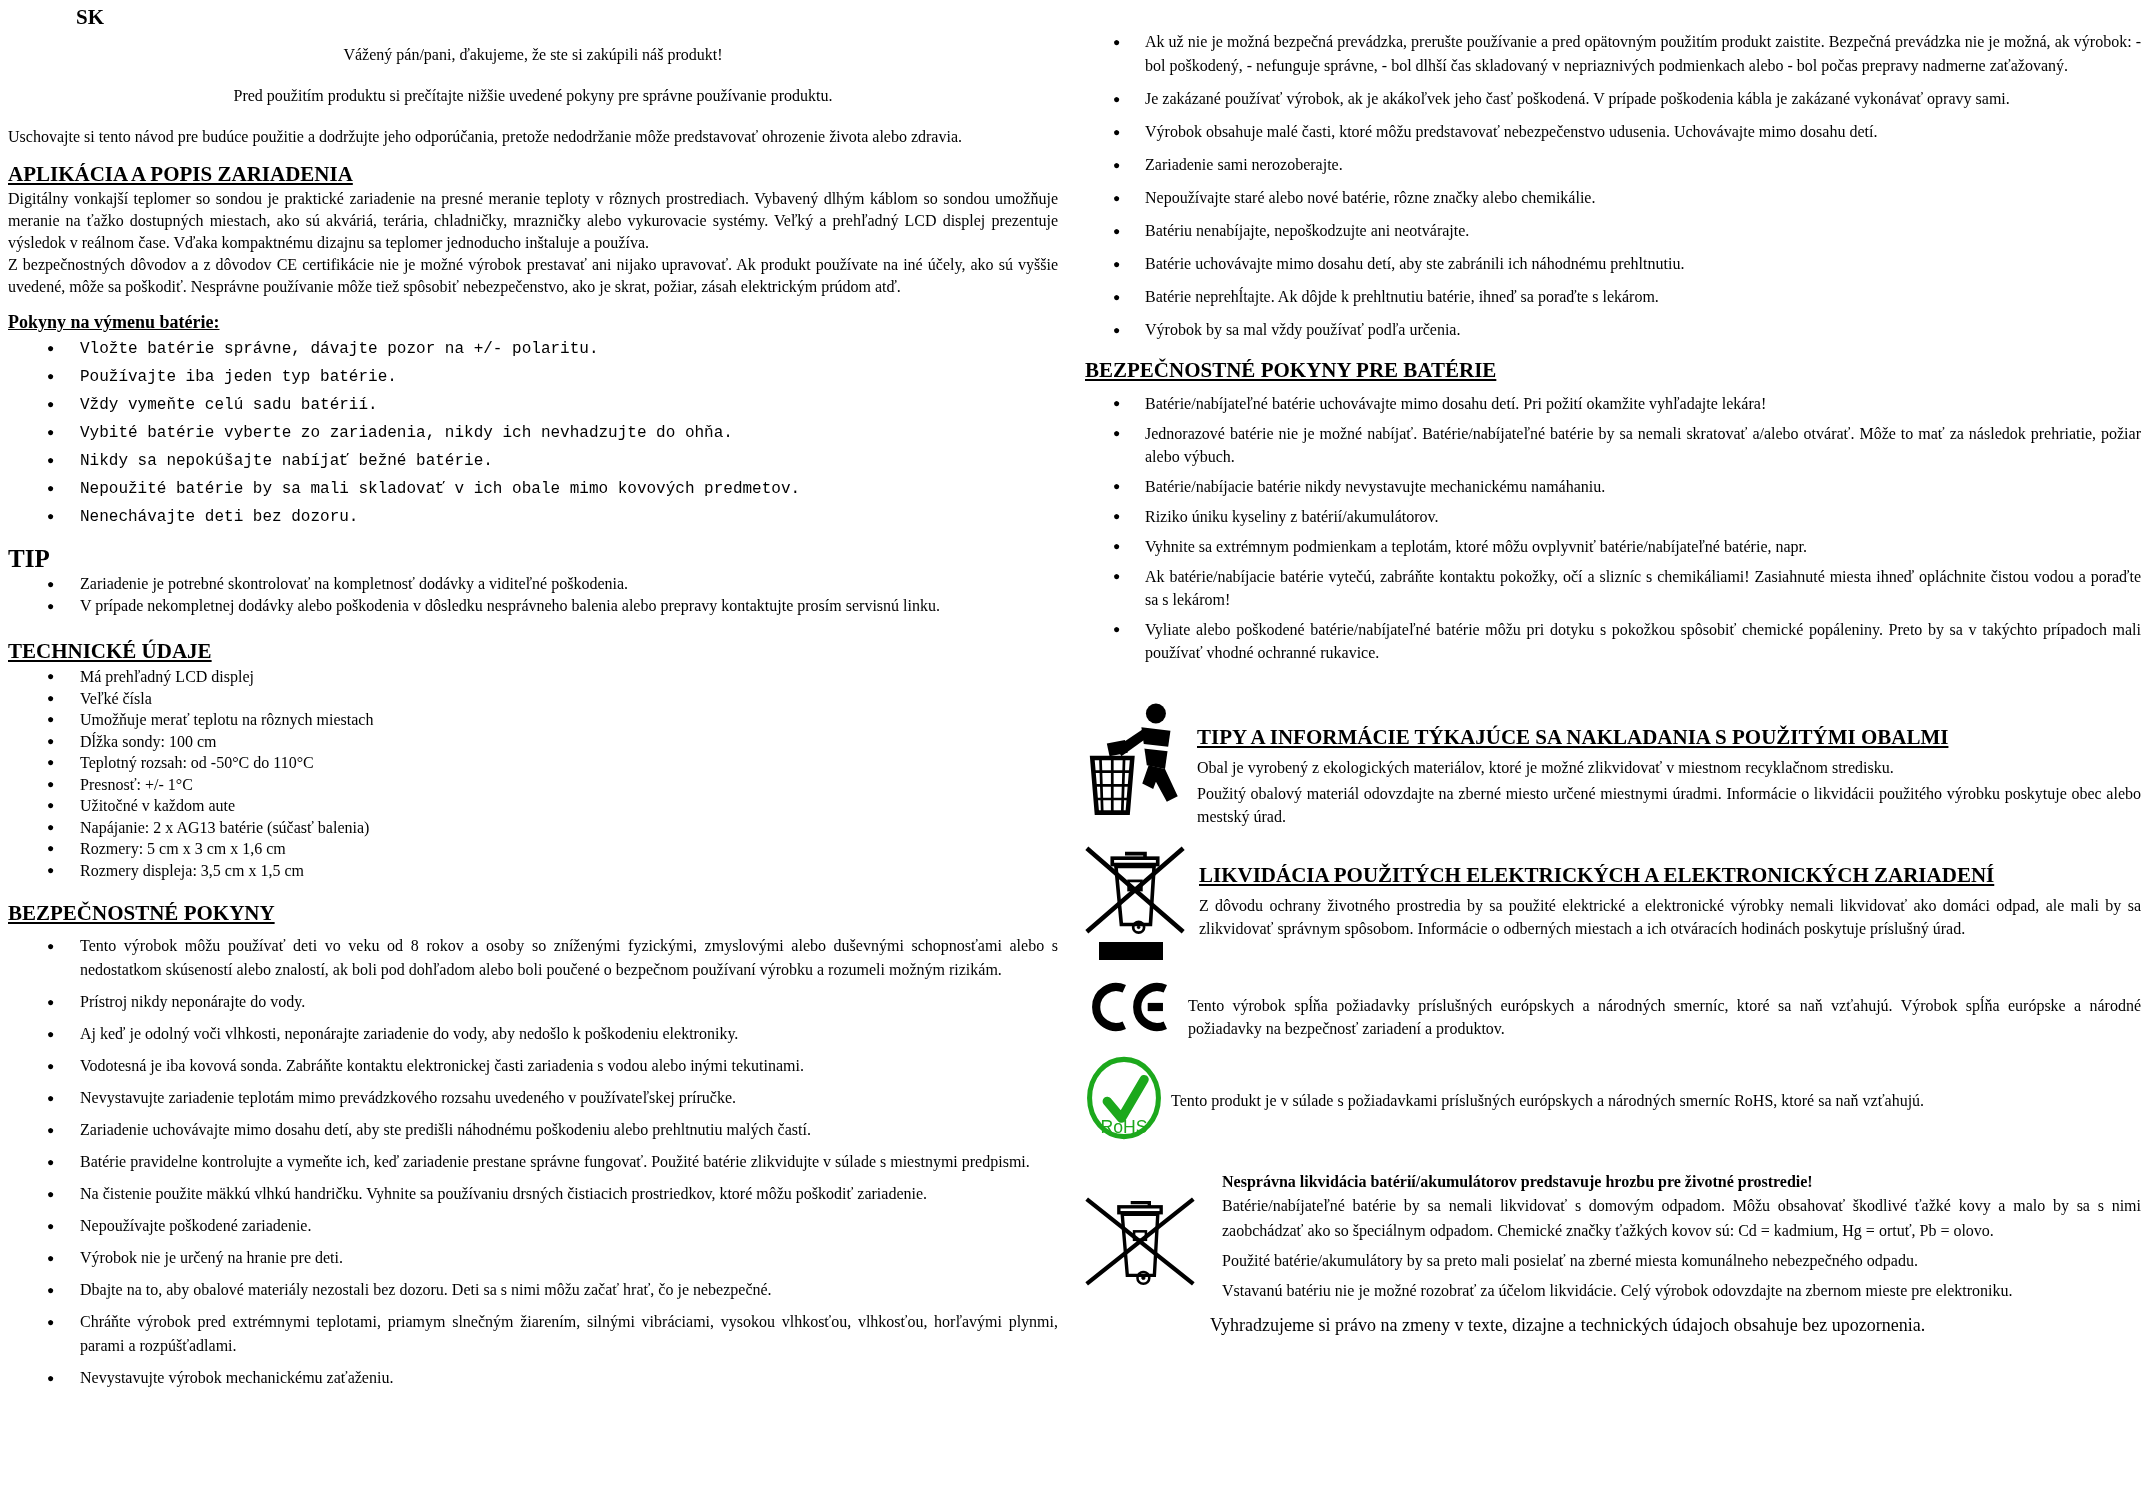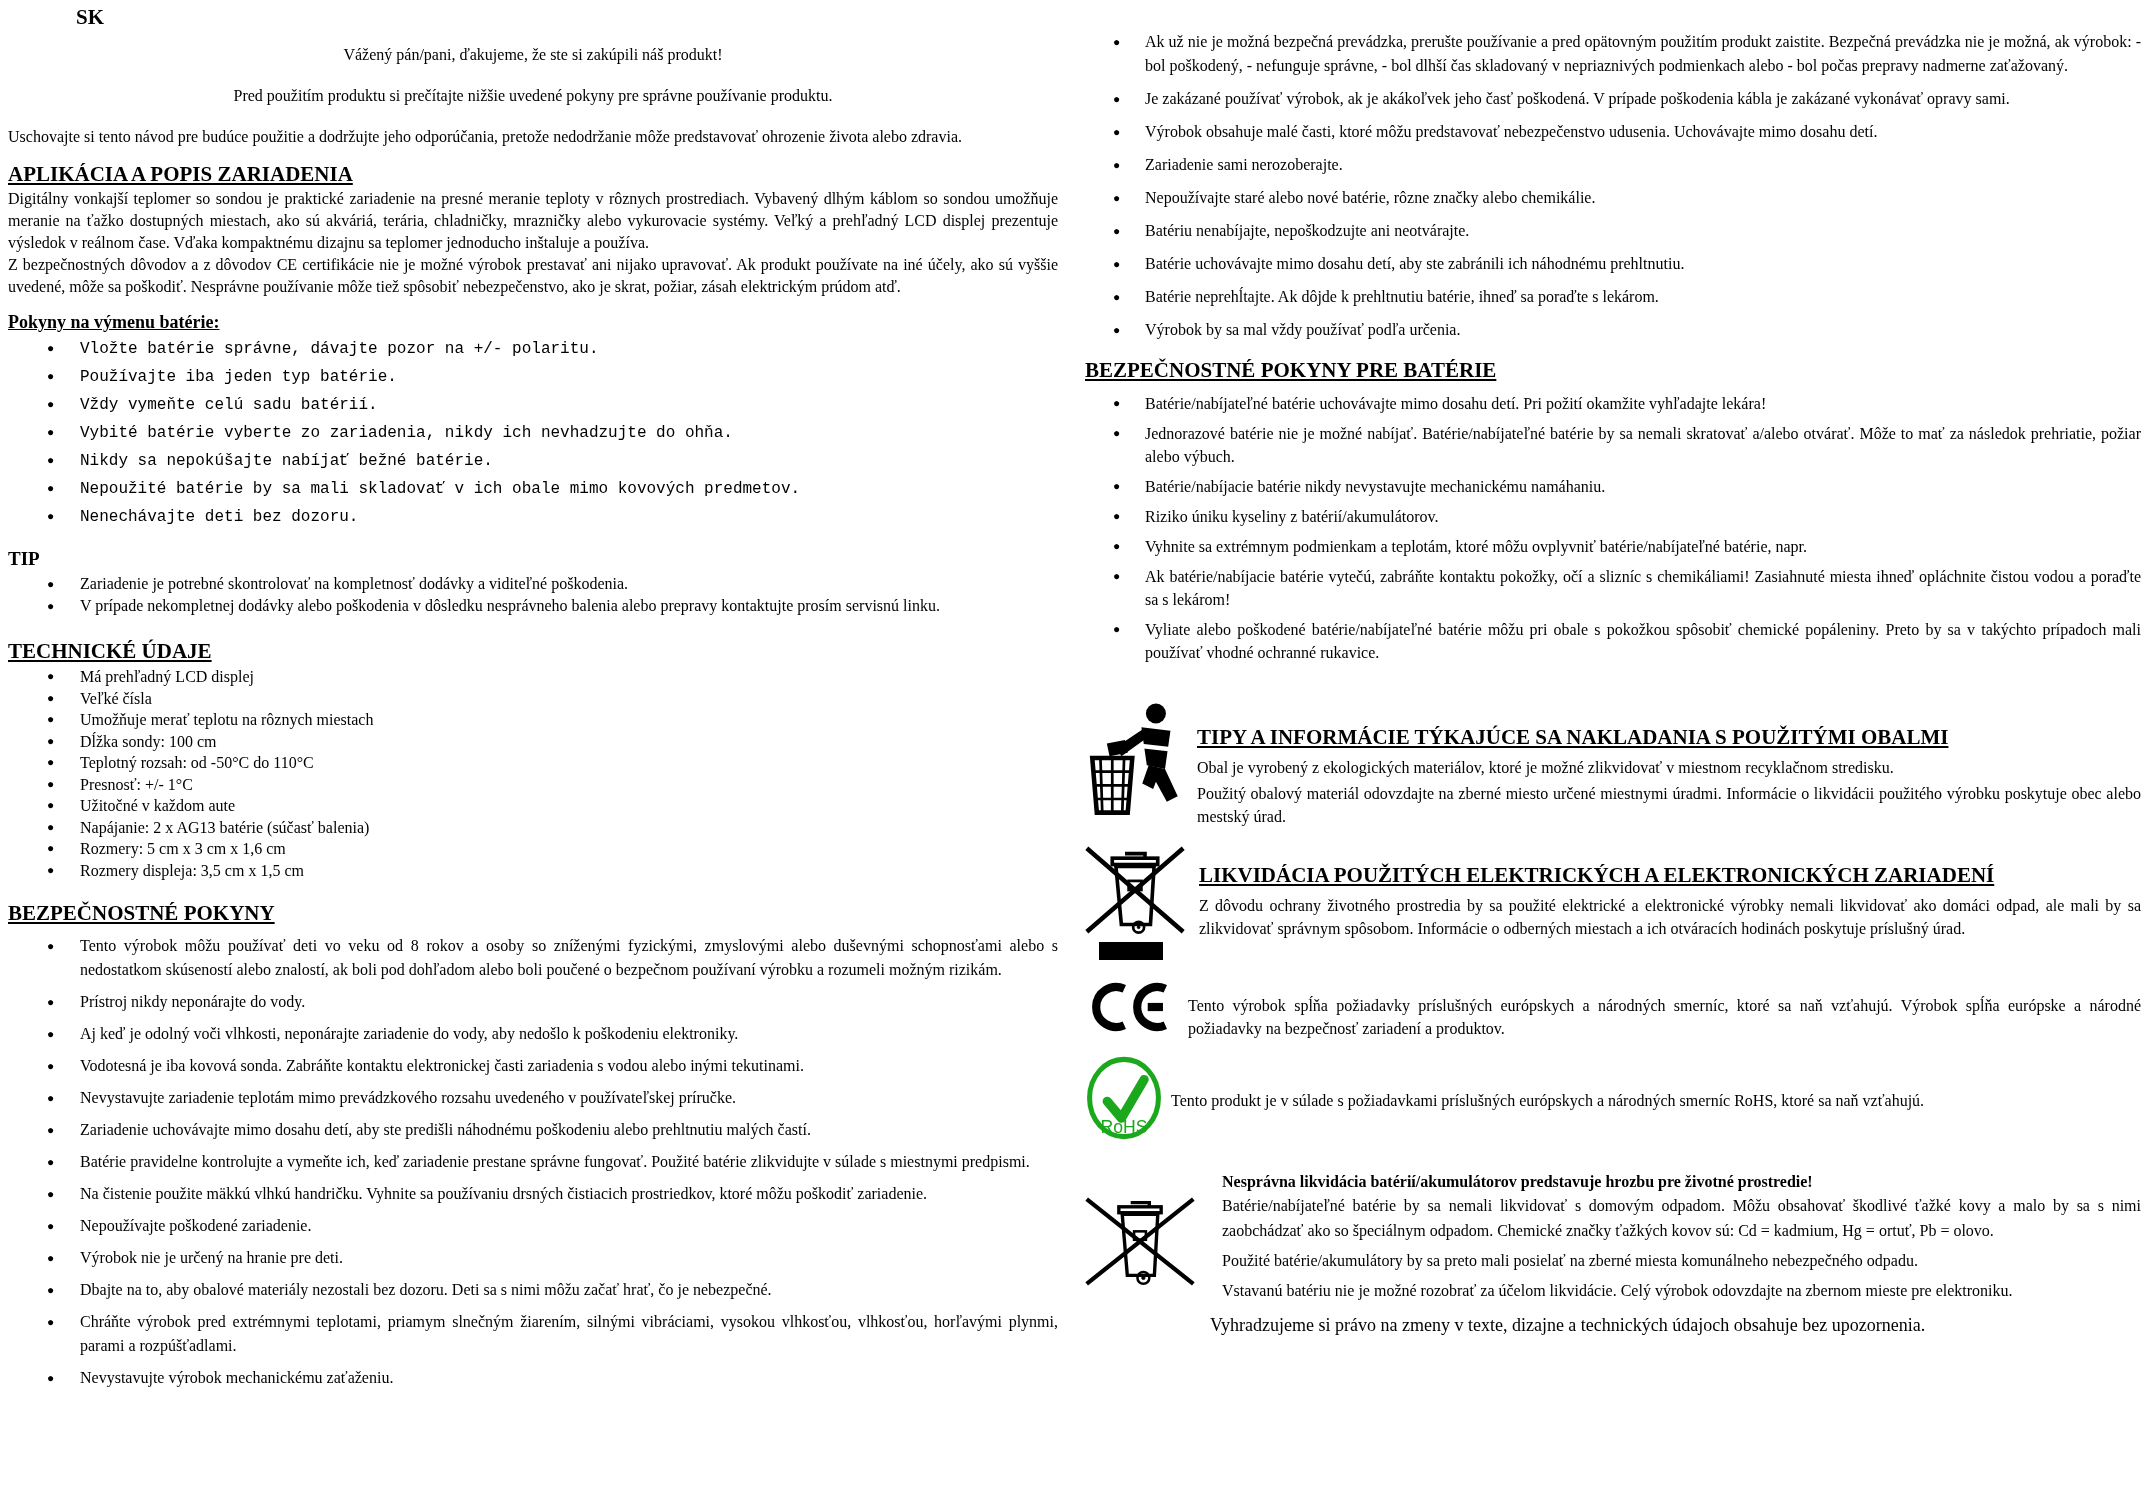--- a/index.html
+++ b/index.html
@@ -10,21 +10,21 @@
 
   .sk-tag{margin:5px 0 0 68px;font-size:21px;font-weight:bold;}
   .center-line{text-align:center;line-height:21px;}
   .c1{margin-top:14px;} .c2{margin-top:20px;}
   .wide-line{margin-top:20px;line-height:21px;}
 
   h2{font-size:21px;font-weight:bold;text-decoration:underline;margin:0;line-height:28px;}
   .h-app{margin-top:13px;} .h-tech{margin-top:20px;} .h-safe{margin-top:18px;}
   .h-bat{margin-top:14px;}
   h3.sub{font-size:18px;font-weight:bold;text-decoration:underline;margin:12px 0 0 0;line-height:24px;}
-  h4.tip{font-size:19px;font-weight:bold;margin:18px 0 0 0;line-height:25px;}
+  h4.tip{font-size:25px;font-weight:bold;margin:18px 0 0 0;line-height:25px;}
 
   p.body{margin:0;line-height:22px;text-align:justify;}
   .p1{margin-top:2px;} .p2{margin-top:6px;}
 
   ul.blist{list-style:none;margin:0;padding:0 0 0 72px;}
   ul.blist li{position:relative;text-align:justify;}
   ul.blist li::before{content:"\25CF";position:absolute;left:-33px;top:0;font-size:12px;}
   ul.bat-repl{margin-top:4px;font-family:Liberation Mono, monospace;} ul.bat-repl li{line-height:22px;margin-bottom:6px;}
   ul.tiplist{margin-top:2px;} ul.tiplist li{line-height:22px;margin-bottom:0;}
   ul.tech{margin-top:1px;} ul.tech li{line-height:21.5px;margin-bottom:0;}
@@ -132,21 +132,21 @@
       </ul>
 
     <h2 class="h-bat">BEZPEČNOSTNÉ POKYNY PRE BATÉRIE</h2>
     <ul class="rlist batsafe">
         <li>Batérie/nabíjateľné batérie uchovávajte mimo dosahu detí. Pri požití okamžite vyhľadajte lekára!</li>
         <li>Jednorazové batérie nie je možné nabíjať. Batérie/nabíjateľné batérie by sa nemali skratovať a/alebo otvárať. Môže to mať za následok prehriatie, požiar alebo výbuch.</li>
         <li>Batérie/nabíjacie batérie nikdy nevystavujte mechanickému namáhaniu.</li>
         <li>Riziko úniku kyseliny z batérií/akumulátorov.</li>
         <li>Vyhnite sa extrémnym podmienkam a teplotám, ktoré môžu ovplyvniť batérie/nabíjateľné batérie, napr.</li>
         <li>Ak batérie/nabíjacie batérie vytečú, zabráňte kontaktu pokožky, očí a slizníc s chemikáliami! Zasiahnuté miesta ihneď opláchnite čistou vodou a poraďte sa s lekárom!</li>
-        <li>Vyliate alebo poškodené batérie/nabíjateľné batérie môžu pri obale s pokožkou spôsobiť chemické popáleniny. Preto by sa v takýchto prípadoch mali používať vhodné ochranné rukavice.</li>
+        <li>Vyliate alebo poškodené batérie/nabíjateľné batérie môžu pri dotyku s pokožkou spôsobiť chemické popáleniny. Preto by sa v takýchto prípadoch mali používať vhodné ochranné rukavice.</li>
       </ul>
 
     <div class="icon-sec sec-pack">
       <span class="icon-box">
         <svg width="100" height="130" viewBox="0 0 110 130" xmlns="http://www.w3.org/2000/svg">
           <g fill="#000">
             <circle cx="78" cy="15" r="11"></circle>
             <polygon points="62,30 94,34 88,76 68,72"></polygon>
             <polygon points="64,32 68,42 40,62 34,52"></polygon>
             <polygon points="24,48 44,44 47,58 27,62"></polygon>

